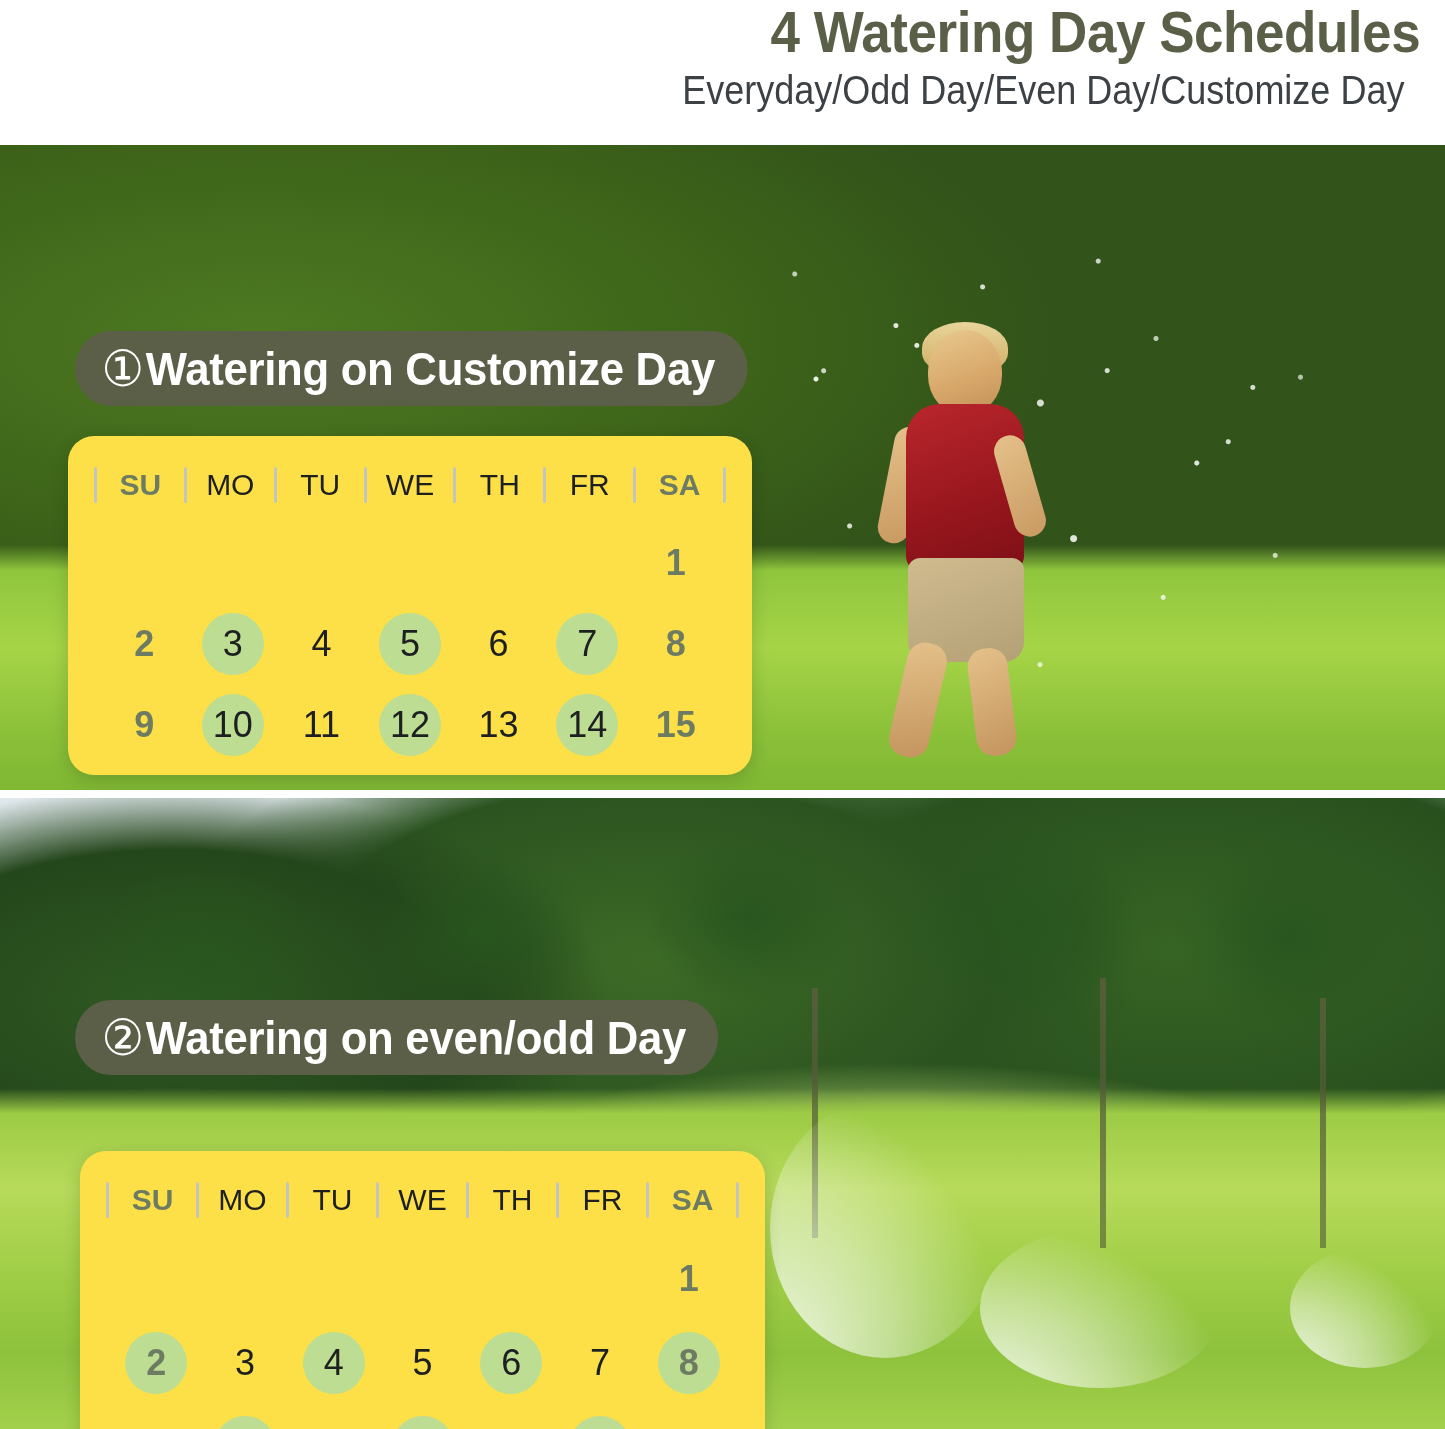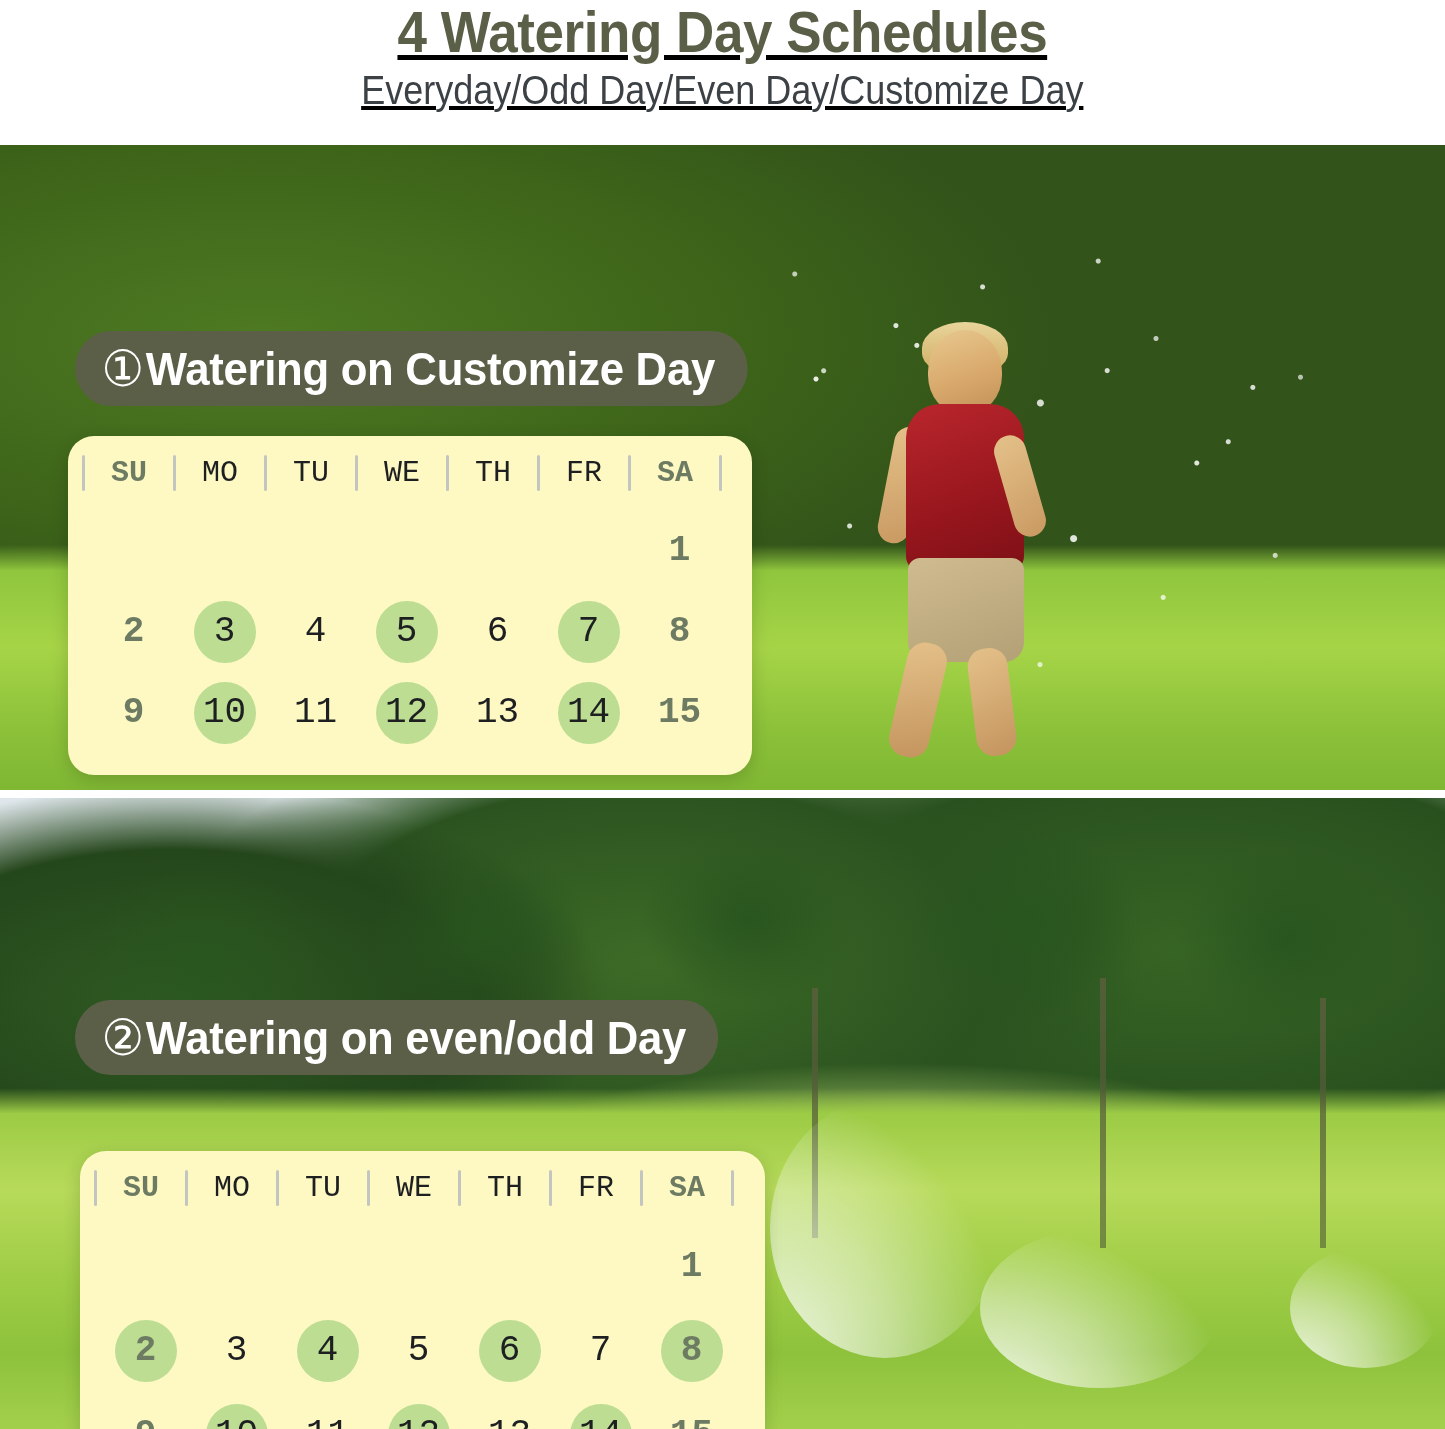--- a/index.html
+++ b/index.html
@@ -9,23 +9,22 @@
     background:#ffffff;
     font-family:"Liberation Sans", sans-serif;
     overflow:hidden;
   }
 
   
   .header {
     width:1445px; height:145px;
     background:#ffffff;
     display:flex; flex-direction:column;
-    align-items:center; justify-content:flex-start;
+    align-items:flex-end; justify-content:flex-start;
     padding-top:2px;
-    text-decoration:underline;
   }
   .header-title {
     font-size:57px;
     font-weight:bold;
     color:#5a5f47;
     letter-spacing:-0.5px;
     line-height:1.08;
     transform:scaleX(0.93);
     white-space:nowrap;
   }
@@ -189,25 +188,24 @@
     transform:scaleX(0.95);
     transform-origin:left center;
   }
   #badge-1 { left:75px; top:186px; height:75px; padding:0 34px 0 28px; }
   #badge-2 { left:75px; top:855px; height:75px; padding:0 34px 0 28px; }
   .badge .circled { font-size:50px; margin-right:2px; font-weight:normal; }
 
   
   .cal-card {
     position:absolute;
-    background:#fef9c3;
+    background:#fde047;
     border-radius:26px;
     box-shadow:0 5px 18px rgba(0,0,0,.16);
-    padding:0;
-    font-family:Liberation Mono, monospace;
+    padding:12px;
   }
   #cal-card-1 { left:68px; top:291px; width:684px; height:339px; }
   #cal-card-2 { left:80px; top:1006px; width:685px; height:349px; }
 
   .cal-head {
     display:flex; align-items:center;
     height:74px;
     padding:0 14px 0 14px;
   }
   .divider {

